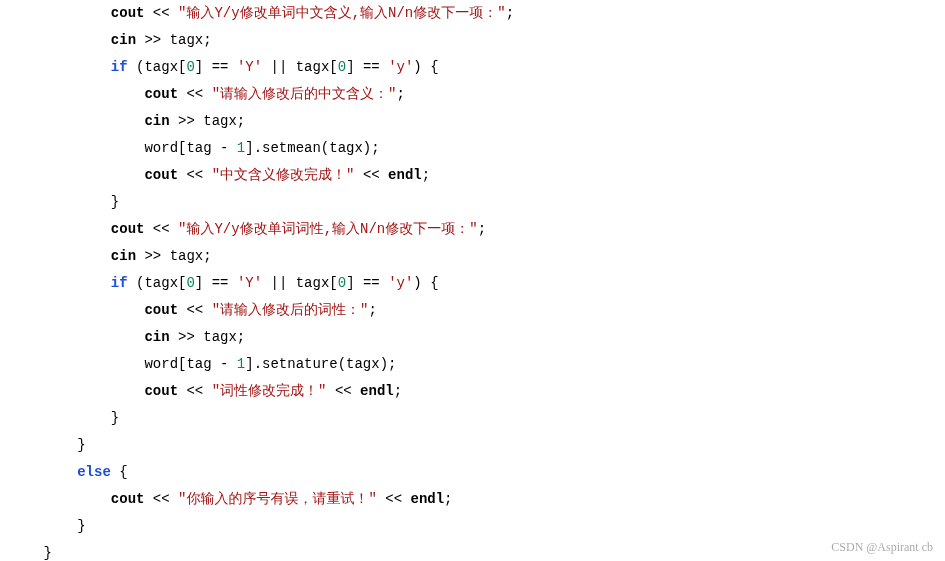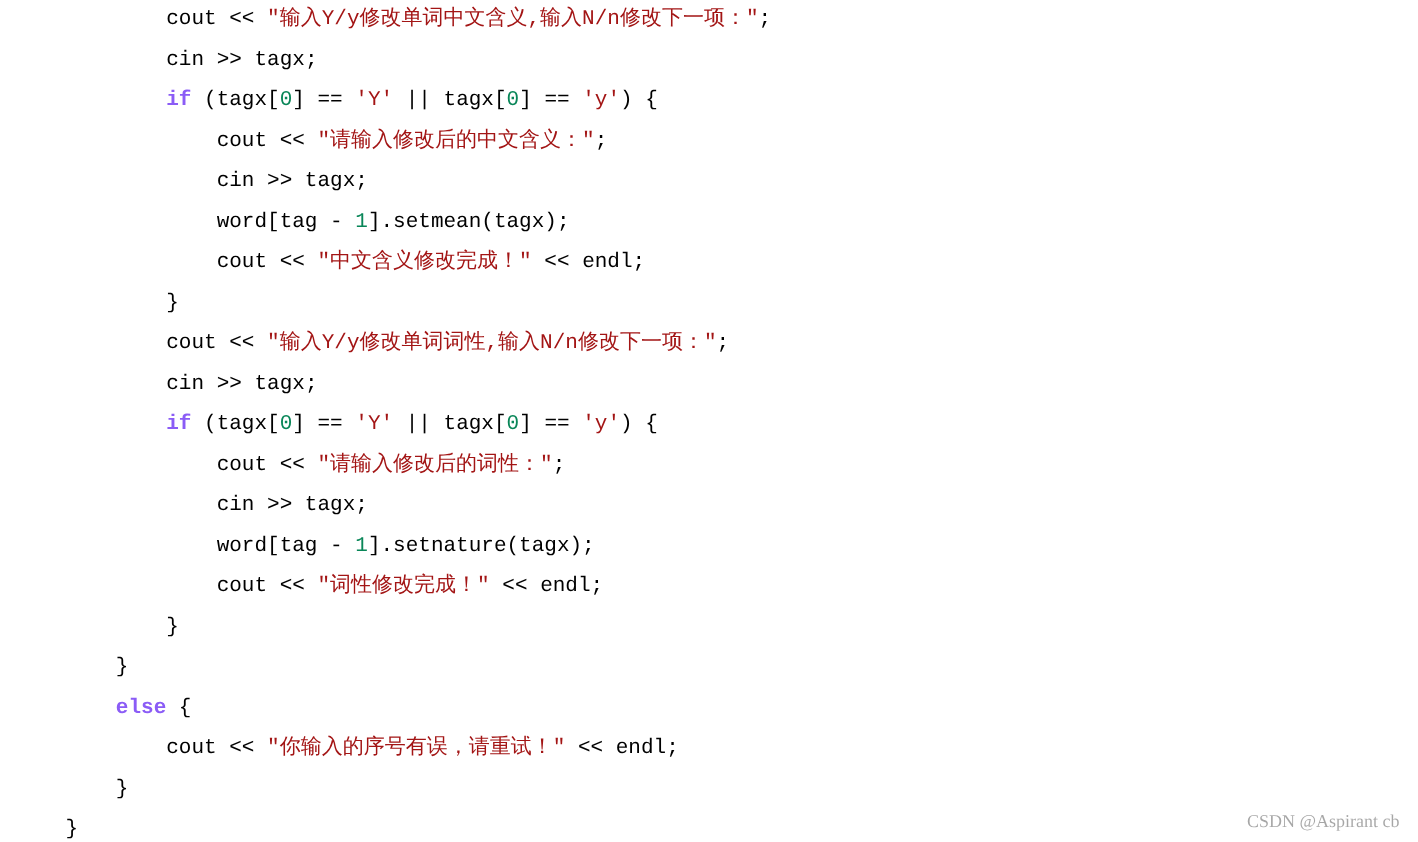--- a/index.html
+++ b/index.html
@@ -15,22 +15,22 @@
   }
   .code-container {
     padding: 0 10px;
     line-height: 27px;
     white-space: pre;
     color: #000;
   }
   .code-line {
     display: block;
   }
-  .kw   { color: #8b5cf6; font-weight: bold; text-align: center; }
-  .bold { font-weight: normal; }
+  .kw   { color: #1d4ed8; font-weight: bold; text-align: center; }
+  .bold { font-weight: bold; }
   .num  { color: #098658; }
   .str  { color: #a31515; }
   .watermark {
     position: absolute;
     right: 12px;
     bottom: 6px;
     font-family: Liberation Serif, serif;
     font-size: 12px;
     color: rgba(0,0,0,0.35);
     pointer-events: none;

